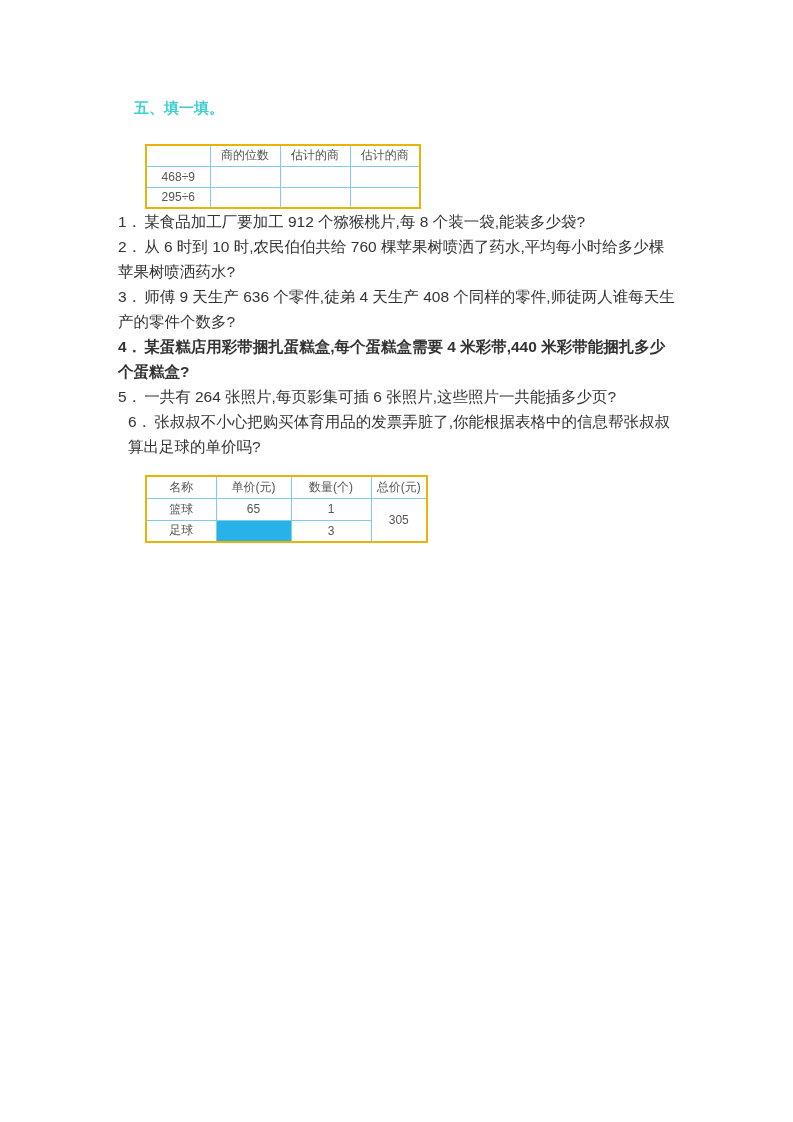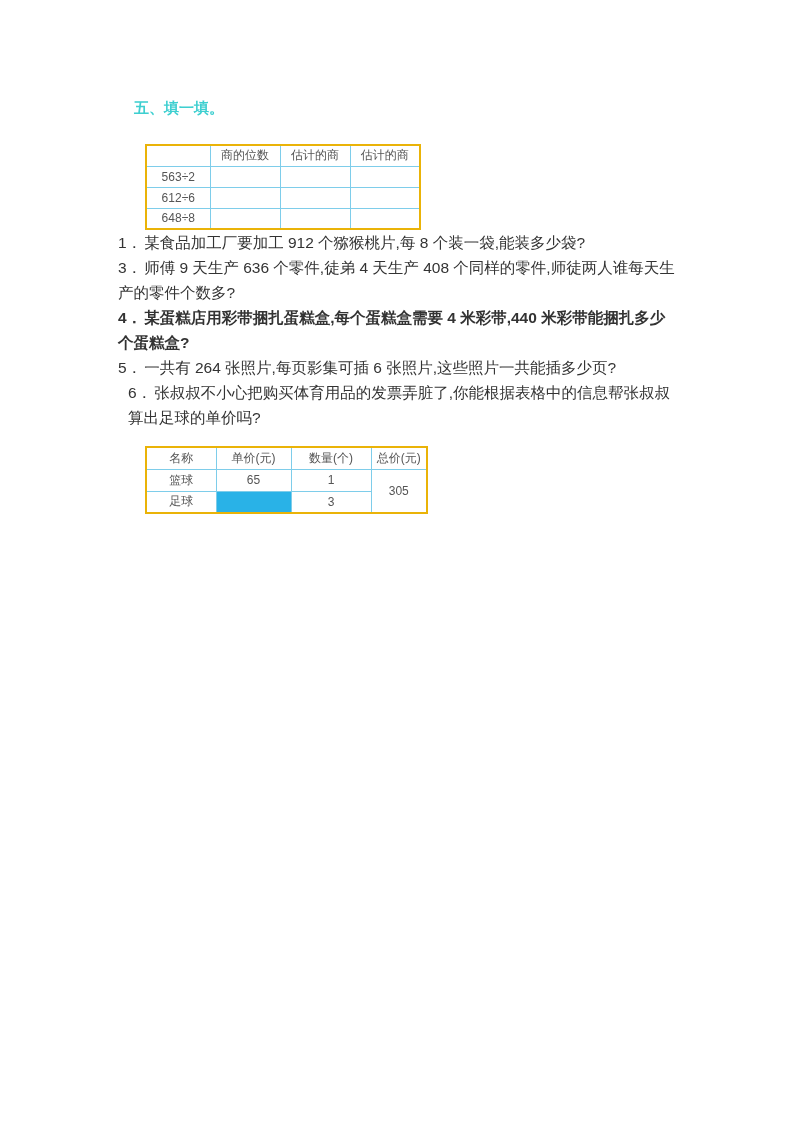--- a/index.html
+++ b/index.html
@@ -87,45 +87,42 @@
     <thead>
       <tr>
         <th class="c0"></th>
         <th class="c1">商的位数</th>
         <th class="c2">估计的商</th>
         <th class="c3">估计的商</th>
       </tr>
     </thead>
     <tbody>
       <tr>
-        <td class="c0">563÷2</td>
+        <td class="c0">468÷9</td>
         <td class="c1"></td>
         <td class="c2"></td>
         <td class="c3"></td>
       </tr>
       <tr>
-        <td class="c0">612÷6</td>
-        <td class="c1"></td>
-        <td class="c2"></td>
-        <td class="c3"></td>
-      </tr>
-      <tr>
-        <td class="c0">648÷8</td>
+        <td class="c0">295÷6</td>
         <td class="c1"></td>
         <td class="c2"></td>
         <td class="c3"></td>
       </tr>
     </tbody>
   </table>
 
 
   <p class="problem mt-p1">
     <span class="pnum">1．</span><span>某食品加工厂要加工 912 个猕猴桃片,每 8 个装一袋,能装多少袋?</span>
   </p>
 
+  <p class="problem mt-p2">
+    <span class="pnum">2．</span><span>从 6 时到 10 时,农民伯伯共给 760 棵苹果树喷洒了药水,平均每小时给多少棵苹果树喷洒药水?</span>
+  </p>
 
   <p class="problem mt-p3">
     <span class="pnum">3．</span><span>师傅 9 天生产 636 个零件,徒弟 4 天生产 408 个同样的零件,师徒两人谁每天生产的零件个数多?</span>
   </p>
 
   <p class="problem mt-p4">
     <span class="pnum">4．</span><span>某蛋糕店用彩带捆扎蛋糕盒,每个蛋糕盒需要 4 米彩带,440 米彩带能捆扎多少个蛋糕盒?</span>
   </p>
 
   <p class="problem mt-p5">

